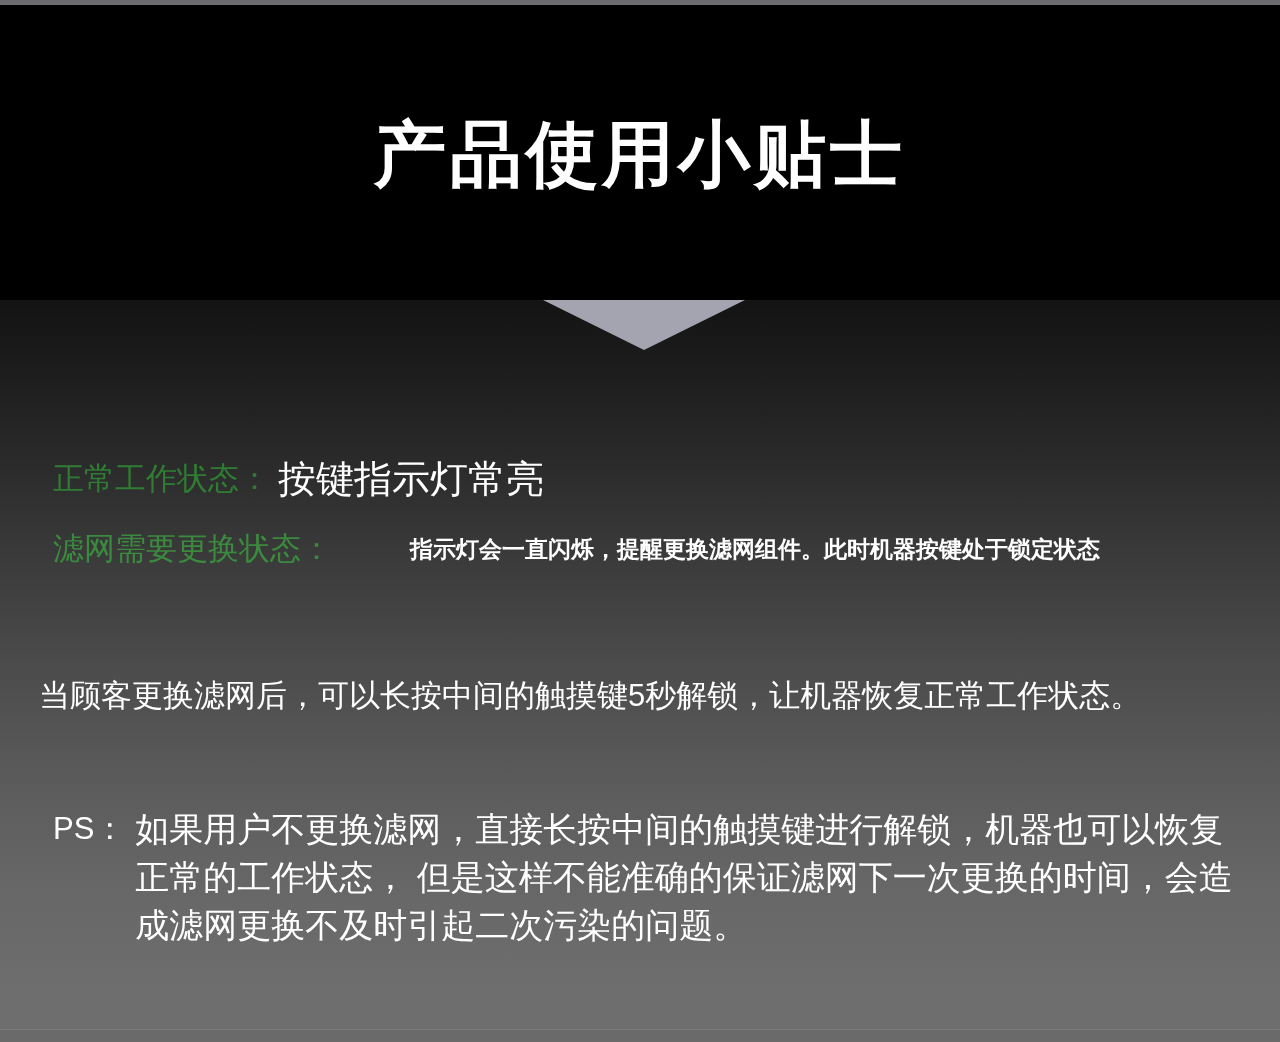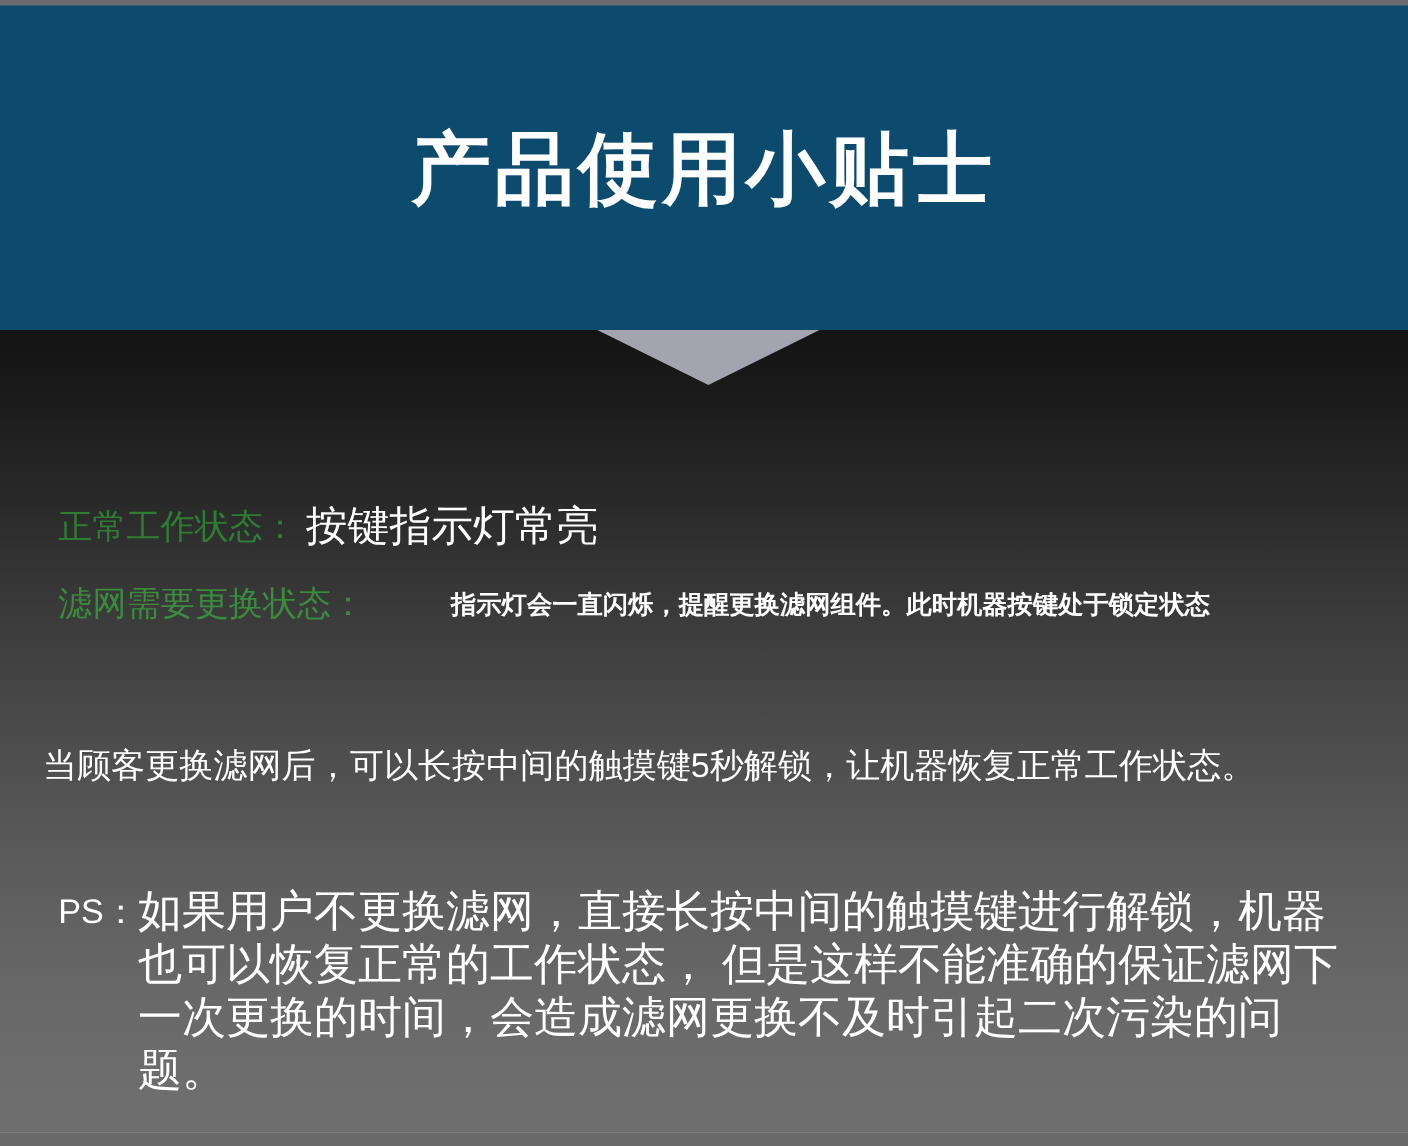--- a/index.html
+++ b/index.html
@@ -51,21 +51,21 @@
     border-top: 1px solid #7a7a7a;
   }
 
   
   .header {
     position: absolute;
     left: 0;
     top: 0;
     width: 1280px;
     height: 300px;
-    background: #0c4a6e;
+    background: #000000;
   }
   .header-topstrip {
     position: absolute;
     left: 0;
     top: 0;
     width: 1280px;
     height: 5px;
     background: #6b6b70;
   }
   .header-title {
@@ -162,23 +162,23 @@
   }
   .ps-tag {
     color: #ffffff;
     font-size: 31px;
     line-height: 48px;
     flex: 0 0 auto;
     white-space: nowrap;
   }
   .ps-text {
     color: #ffffff;
-    font-size: 40px;
+    font-size: 34px;
     line-height: 48px;
-    margin-left: 0;
+    margin-left: 10px;
     flex: 1 1 auto;
   }
 </style>
 </head>
 <body>
 
 <div id="page">
 
   <div class="body-bg"></div>
 

